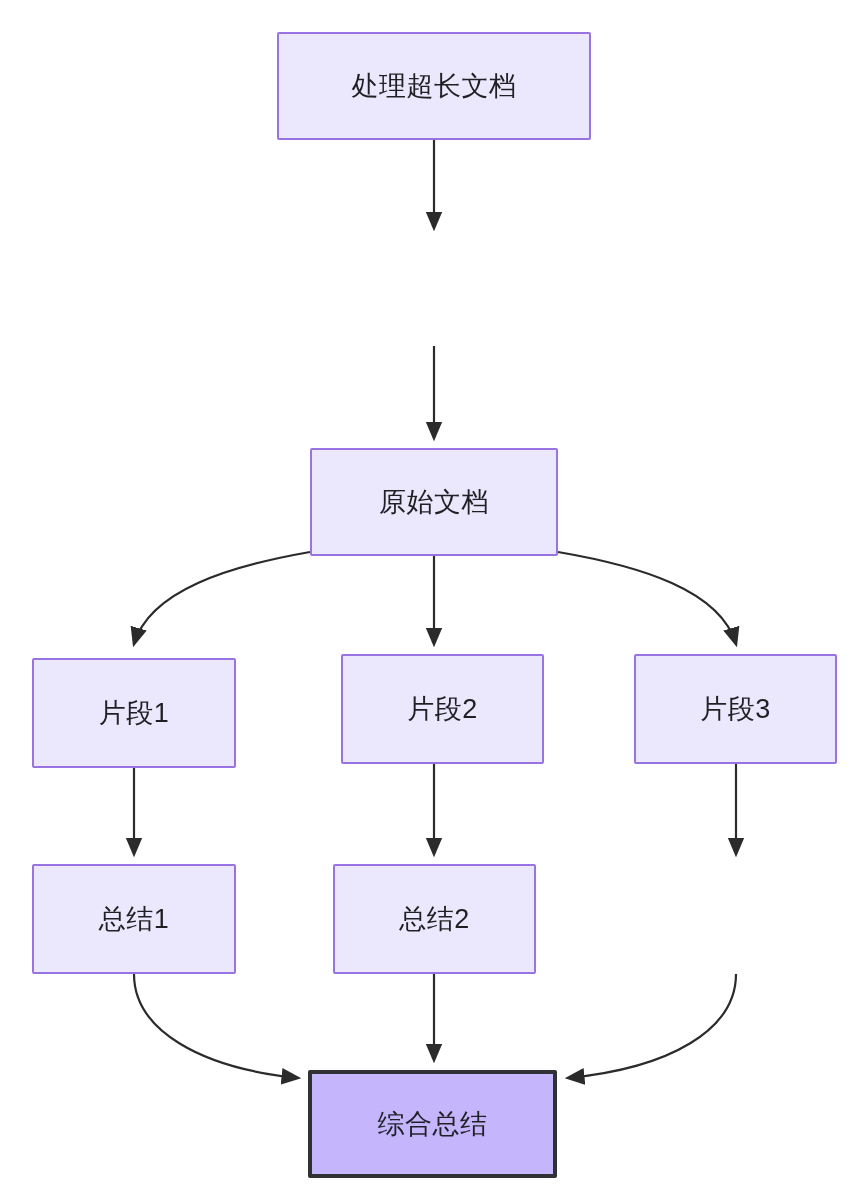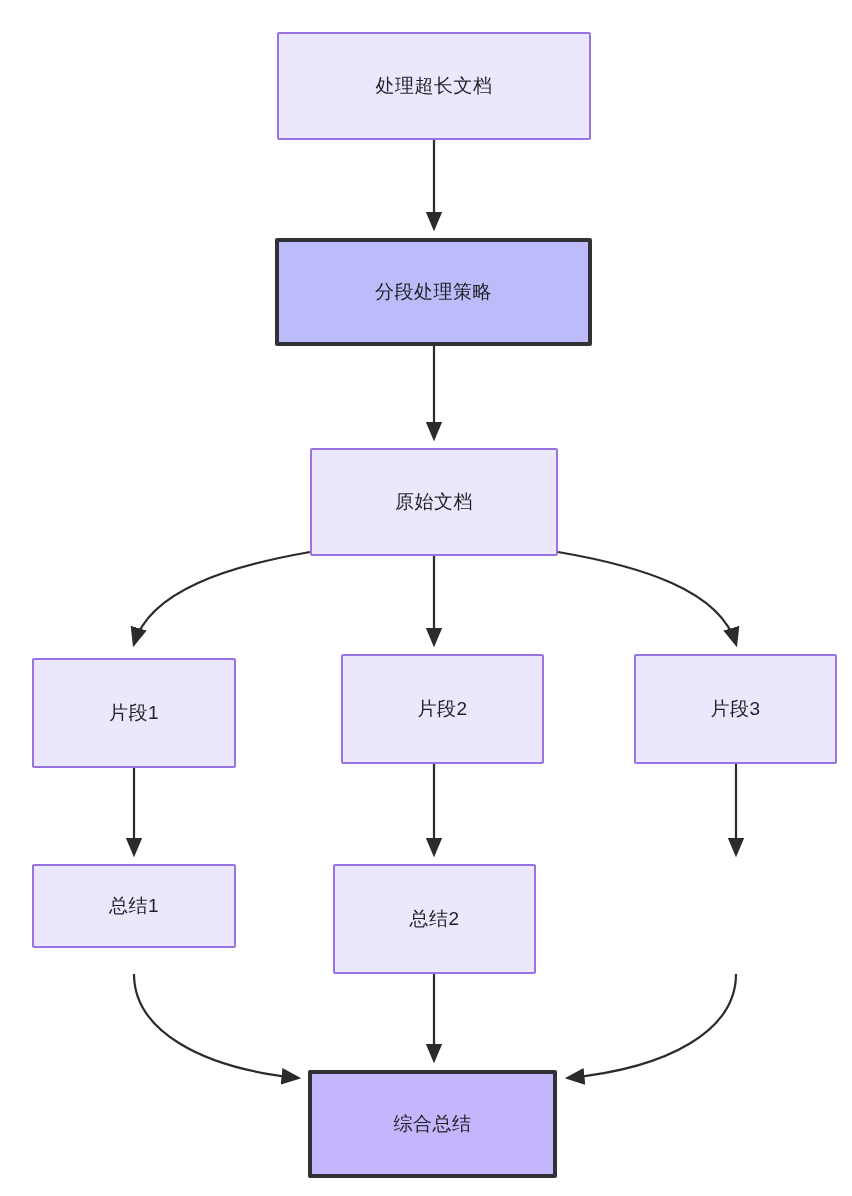--- a/index.html
+++ b/index.html
@@ -28,21 +28,21 @@
   }
   .node {
     position: absolute;
     box-sizing: border-box;
     display: flex;
     align-items: center;
     justify-content: center;
     text-align: center;
     line-height: 1.2;
     color: #1f2024;
-    font-size: 19px;
+    font-size: 27px;
     letter-spacing: 0.5px;
     z-index: 2;
   }
   .node.plain {
     background: #ebe7fd;
     border: 2px solid #9a73e3;
     border-radius: 2px;
   }
   .node.emphasis {
     background: #bcbcfb;
@@ -58,21 +58,21 @@
     display: block;
     white-space: nowrap;
   }
   
   #node-start      { left: 277px; top: 32px;   width: 314px; height: 108px; }
   #node-strategy   { left: 275px; top: 238px;  width: 317px; height: 108px; }
   #node-source     { left: 310px; top: 448px;  width: 248px; height: 108px; }
   #node-chunk-1    { left: 32px;  top: 658px;  width: 204px; height: 110px; }
   #node-chunk-2    { left: 333px; top: 654px;  width: 203px; height: 110px; margin-left: 8px; }
   #node-chunk-3    { left: 634px; top: 654px;  width: 203px; height: 110px; }
-  #node-summary-1  { left: 32px;  top: 864px;  width: 204px; height: 84px; text-align: right; }
+  #node-summary-1  { left: 32px;  top: 864px;  width: 204px; height: 110px; text-align: right; }
   #node-summary-2  { left: 333px; top: 864px;  width: 203px; height: 110px; }
   #node-summary-3  { left: 634px; top: 864px;  width: 203px; height: 110px; }
   #node-final      { left: 308px; top: 1070px; width: 249px; height: 108px; }
 </style>
 </head>
 <body>
 
 <div id="diagram-root">
 
   <svg id="edge-layer" viewBox="0 0 852 1196" width="852" height="1196" xmlns="http://www.w3.org/2000/svg">
@@ -94,23 +94,20 @@
       <path d="M 134 974 C 134 1030, 200 1068, 298 1078"></path>
       <path d="M 434 974 L 434 1060"></path>
       <path d="M 736 974 C 736 1030, 670 1068, 568 1078"></path>
     </g>
   </svg>
 
   <div class="node plain" id="node-start">
     <span class="node-label">处理超长文档</span>
   </div>
 
-  <div class="node emphasis" id="node-strategy">
-    <span class="node-label">分段处理策略</span>
-  </div>
 
   <div class="node plain" id="node-source">
     <span class="node-label">原始文档</span>
   </div>
 
   <div class="node plain" id="node-chunk-1">
     <span class="node-label">片段1</span>
   </div>
 
   <div class="node plain" id="node-chunk-2">

